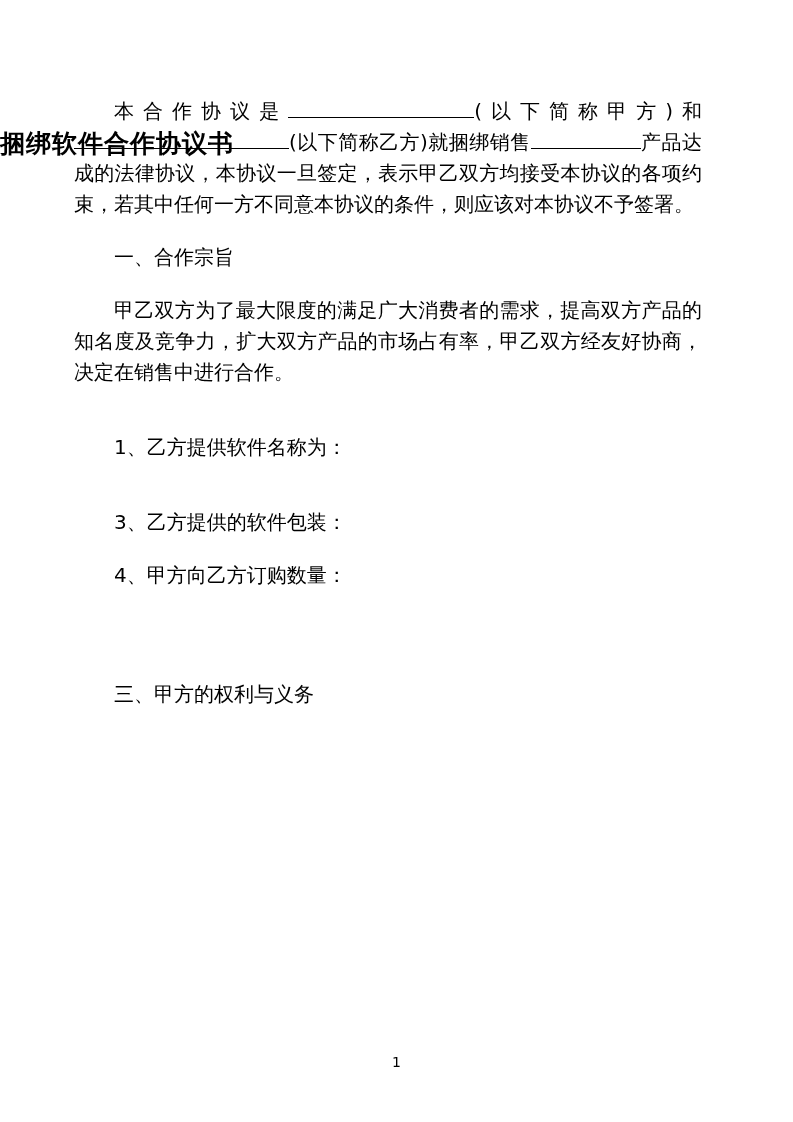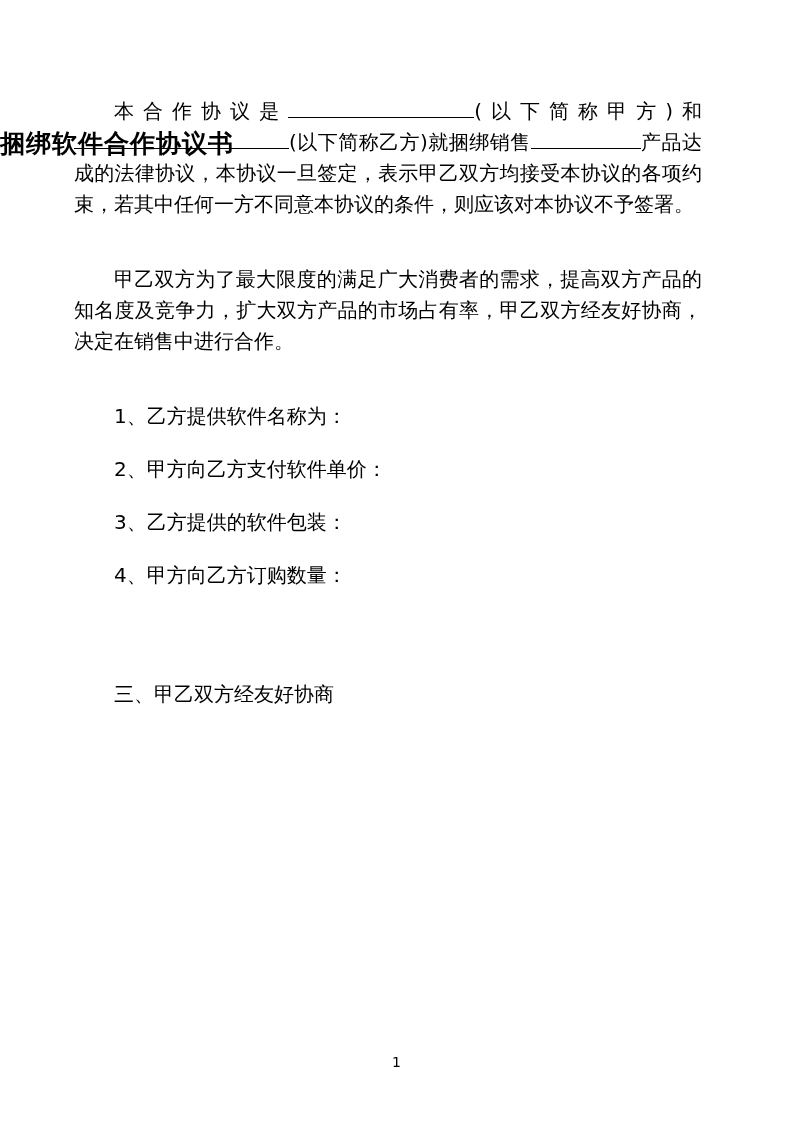--- a/index.html
+++ b/index.html
@@ -78,42 +78,42 @@
   <h1 class="doc-title">捆绑软件合作协议书</h1>
 
   <div class="doc-body">
     <div class="spacer-after-title"></div>
 
     <p class="para indent">
       <span>本合作协议是</span><span class="blank b1"></span><span>(以下简称甲方)和</span><span class="blank b2"></span><span class="blank b3"></span><span>(以下简称乙方)就捆绑销售</span><span class="blank b4"></span><span>产品达成的法律协议，本协议一旦签定，表示甲乙双方均接受本协议的各项约束，若其中任何一方不同意本协议的条件，则应该对本协议不予签署。</span>
     </p>
 
     <div class="gap"></div>
+    <p class="para indent">一、合作宗旨</p>
 
     <div class="gap"></div>
     <p class="para indent">甲乙双方为了最大限度的满足广大消费者的需求，提高双方产品的知名度及竞争力，扩大双方产品的市场占有率，甲乙双方经友好协商，决定在销售中进行合作。</p>
 
     <div class="gap"></div>
 
     <div class="gap"></div>
     <p class="para indent">1、乙方提供软件名称为：</p>
 
     <div class="gap"></div>
-    <p class="para indent">2、甲方向乙方支付软件单价：</p>
 
     <div class="gap"></div>
     <p class="para indent">3、乙方提供的软件包装：</p>
 
     <div class="gap"></div>
     <p class="para indent">4、甲方向乙方订购数量：</p>
 
     <div class="gap"></div>
 
     <div class="gap"></div>
 
     <div class="gap"></div>
 
     <div class="gap"></div>
-    <p class="para indent">三、甲乙双方经友好协商</p>
+    <p class="para indent">三、甲方的权利与义务</p>
   </div>
 
   <div class="page-number">1</div>
 </div>
 
 </body></html>

